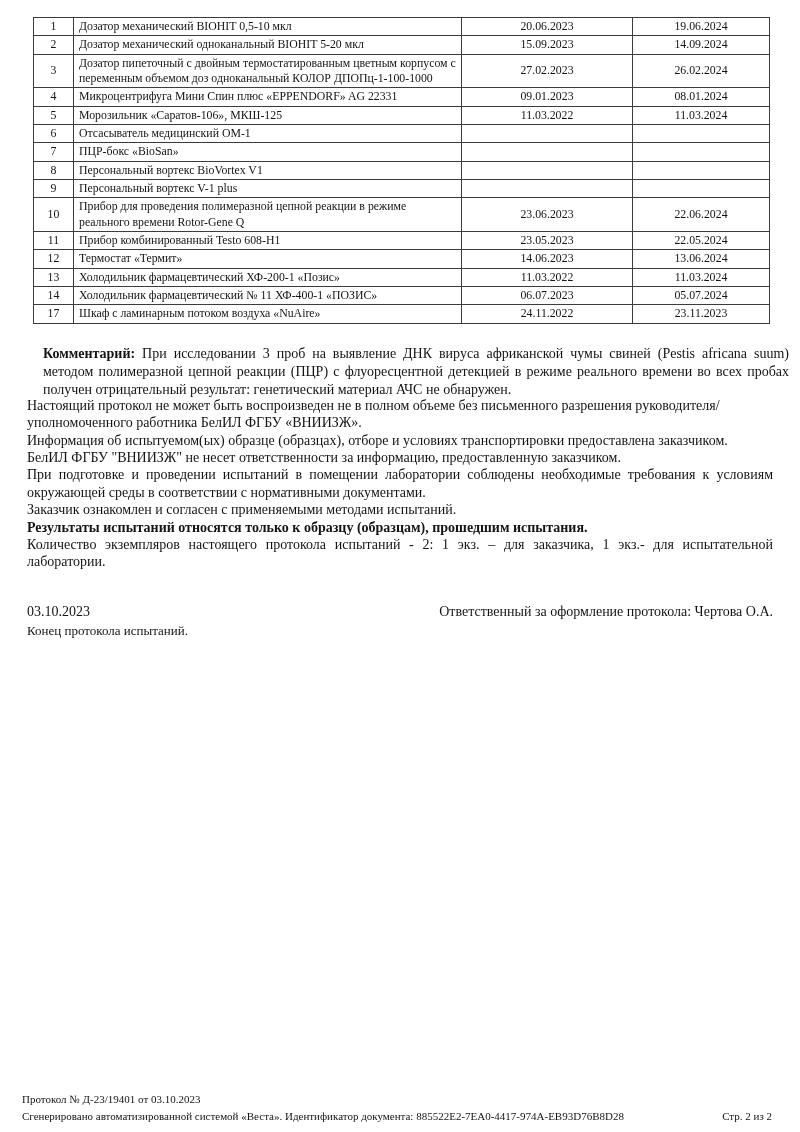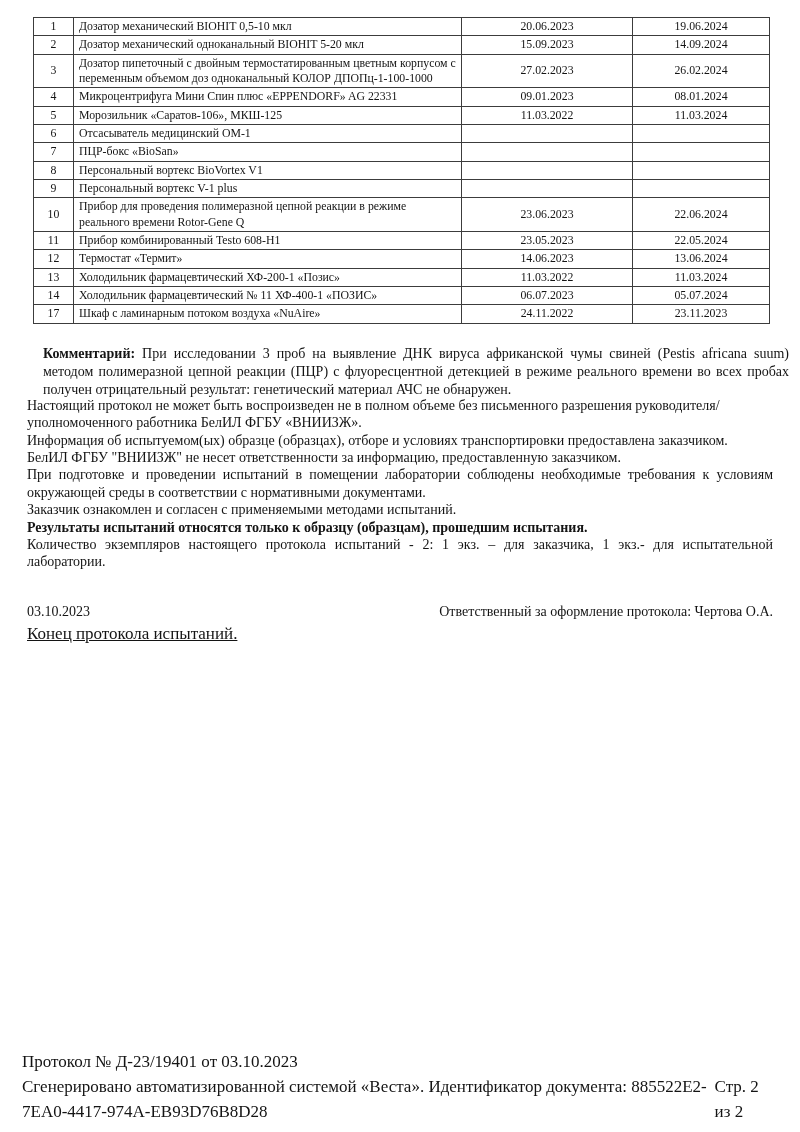--- a/index.html
+++ b/index.html
@@ -44,26 +44,26 @@
   .notes .note-line{margin:0;}
   .notes .note-line.justify{text-align:justify;}
   .notes .note-line.bold{font-weight:bold;}
   .sig-row{
     position:absolute;top:603px;left:27px;width:746px;
     display:flex;justify-content:space-between;
     font-size:14px;line-height:1.25;
   }
   .end-line{
     position:absolute;top:623px;left:27px;
-    font-size:17px;line-height:1.25;text-decoration:underline;
+    font-size:13px;line-height:1.25;
   }
   
   .footer{
     position:absolute;left:22px;right:28px;bottom:8px;
-    font-size:17px;line-height:1.48;
+    font-size:11px;line-height:1.48;
   }
   .footer-row{display:flex;justify-content:space-between;align-items:flex-end;}
 </style>
 </head>
 <body>
 
 <div class="page">
 
   <table class="equip">
     <tbody id="equip-body">

